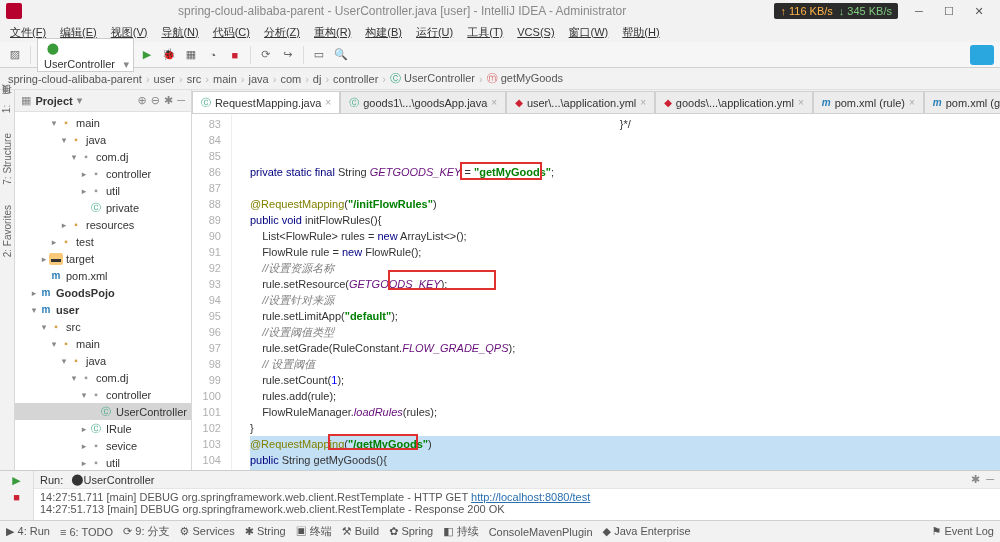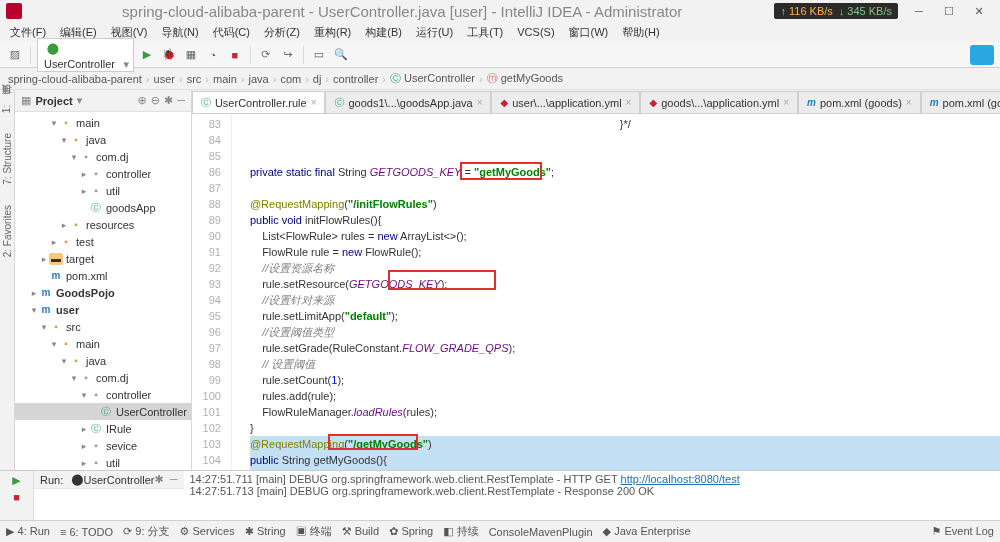--- a/index.html
+++ b/index.html
@@ -1,23 +1,23 @@
 <!DOCTYPE html>
 <html><head>
 <meta charset="utf-8">
 <style>
 * { margin:0; padding:0; box-sizing:border-box; font-family:"Segoe UI",Arial,sans-serif; font-size:11px; }
 body { width:1000px; height:542px; background:#f2f2f2; overflow:hidden; position:relative; color:#333; }
 .titlebar { height:22px; display:flex; align-items:center; padding:0 6px; background:#f2f2f2; }
 .titlebar .logo { width:16px; height:16px; background:#b8002f; border-radius:2px; margin-right:8px; }
-.titlebar .t-title { flex:1; text-align:center; color:#888; font-size:15px; }
+.titlebar .t-title { flex:1; text-align:center; color:#888; font-size:12px; }
 .titlebar .netstat { display:flex; gap:6px; padding:2px 6px; background:#2b2b2b; color:#fff; font-size:10px; border-radius:2px; margin-right:6px;}
 .titlebar .netstat .up{color:#ffb347;} .titlebar .netstat .dn{color:#7fc97f;}
 .titlebar .winbtn { width:30px; text-align:center; color:#555; }
-.menubar { height:20px; display:flex; align-items:center; padding:0 4px; gap:2px; }
+.menubar { height:20px; display:flex; align-items:center; padding:0 4px; gap:2px;text-decoration:underline; }
 .menubar span { padding:2px 6px; color:#333; }
 .toolbar { height:26px; display:flex; align-items:center; padding:0 6px; gap:4px; border-bottom:1px solid #d0d0d0; background:#f6f6f6;}
 .toolbar .sel { background:#fff; border:1px solid #ccc; padding:1px 18px 1px 6px; position:relative; }
 .toolbar .sel::after{content:"▾"; position:absolute; right:4px; color:#888;}
 .toolbar .ico { width:18px; height:18px; display:flex; align-items:center; justify-content:center; color:#666; border-radius:2px;}
 .toolbar .ico.green{color:#3a9b3a;}
 .toolbar .ico.red{color:#c23;}
 .toolbar .sep{width:1px;height:18px;background:#ddd;margin:0 2px;}
 .toolbar .cloud{width:24px;height:20px;background:#2ba7e0;border-radius:3px;margin-left:auto;}
 .breadcrumb { height:22px; display:flex; align-items:center; padding:0 8px; gap:4px; background:#f2f2f2; border-bottom:1px solid #e0e0e0; font-size:11px;}
@@ -53,21 +53,21 @@
 .codebody{flex:1;padding:2px 0 2px 18px;line-height:16px;position:relative;white-space:pre;}
 .codebody .line{height:16px;}
 .kw{color:#000080;font-weight:normal;} .ann{color:#808000;} .str{color:#008000;font-weight:bold;}
 .fld{color:#660e7a;font-style:italic;} .cmt{color:#808080;font-style:italic;}
 .num{color:#0000ff;}
 .hilite{background:#c4e0f5;}
 .redbox{position:absolute;border:2px solid #e03030;pointer-events:none;}
 .runpanel{height:50px;border-top:1px solid #ccc;background:#fff;display:flex;}
 .runleft{width:34px;background:#f2f2f2;border-right:1px solid #ddd;display:flex;flex-direction:column;align-items:center;gap:3px;padding-top:3px;}
 .runleft .rico{width:16px;height:14px;font-size:11px;color:#666;text-align:center;}
-.runbody{flex:1;display:flex;flex-direction:row;}
+.runbody{flex:1;display:flex;flex-direction:column;}
 .runhdr{height:18px;display:flex;align-items:center;padding:0 6px;background:#f2f2f2;border-bottom:1px solid #e5e5e5;font-size:11px;}
 .runhdr .hdricons{margin-left:auto;display:flex;gap:6px;color:#888;}
 .runout{flex:1;padding:2px 6px;font-family:Consolas,monospace;font-size:10px;color:#555;overflow:hidden;line-height:12px;}
 .runout a{color:#2a6fb0;text-decoration:underline;text-align:right;}
 .bottombar{height:22px;display:flex;align-items:center;padding:0 6px;gap:10px;background:#f2f2f2;border-top:1px solid #d0d0d0;font-size:11px;}
 .bottombar .bb{display:flex;align-items:center;gap:3px;color:#555;}
 .bottombar .spacer{flex:1;}
 </style>
 </head>
 <body>
@@ -181,21 +181,21 @@
           <span class="lbl">controller</span>
         </div>
         <div class="node" style="padding-left: 64px;">
           <span class="arrow">▸</span>
           <span class="fico f-pkg">▪</span>
           <span class="lbl">util</span>
         </div>
         <div class="node" style="padding-left: 64px;">
           <span class="arrow"></span>
           <span class="fico f-cls">Ⓒ</span>
-          <span class="lbl">goodsApp</span>
+          <span class="lbl">private</span>
         </div>
         <div class="node" style="padding-left: 44px;">
           <span class="arrow">▸</span>
           <span class="fico f-fold">▪</span>
           <span class="lbl">resources</span>
         </div>
         <div class="node" style="padding-left: 34px;">
           <span class="arrow">▸</span>
           <span class="fico f-fold">▪</span>
           <span class="lbl">test</span>
@@ -265,41 +265,41 @@
           <span class="fico f-pkg">▪</span>
           <span class="lbl">util</span>
         </div>
       </div>
   </div>
 
   <div class="editor">
     <div class="tabs" id="tabs">
         <div class="tab active">
           <span class="tico ti-c">Ⓒ</span>
-          <span>UserController.rule</span>
+          <span>RequestMapping.java</span>
           <span class="x">×</span>
         </div>
         <div class="tab">
           <span class="tico ti-c">Ⓒ</span>
           <span>goods1\...\goodsApp.java</span>
           <span class="x">×</span>
         </div>
         <div class="tab">
           <span class="tico ti-y">◆</span>
           <span>user\...\application.yml</span>
           <span class="x">×</span>
         </div>
         <div class="tab">
           <span class="tico ti-y">◆</span>
           <span>goods\...\application.yml</span>
           <span class="x">×</span>
         </div>
         <div class="tab">
           <span class="tico ti-m">m</span>
-          <span>pom.xml (goods)</span>
+          <span>pom.xml (rule)</span>
           <span class="x">×</span>
         </div>
         <div class="tab">
           <span class="tico ti-m">m</span>
           <span>pom.xml (goods1)</span>
         </div>
       </div>
     <div class="code">
       <div class="gutter" id="gutter">
           <div>83</div>

